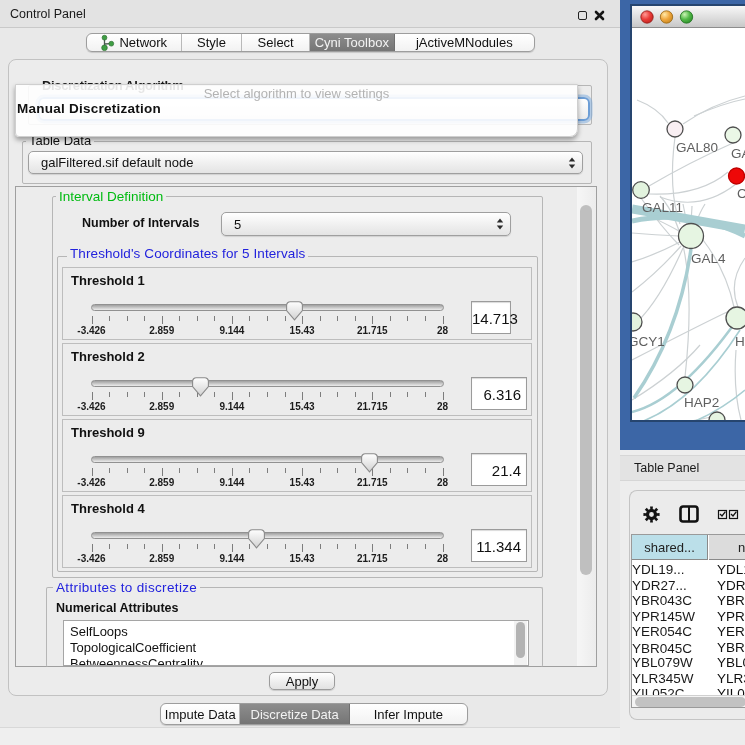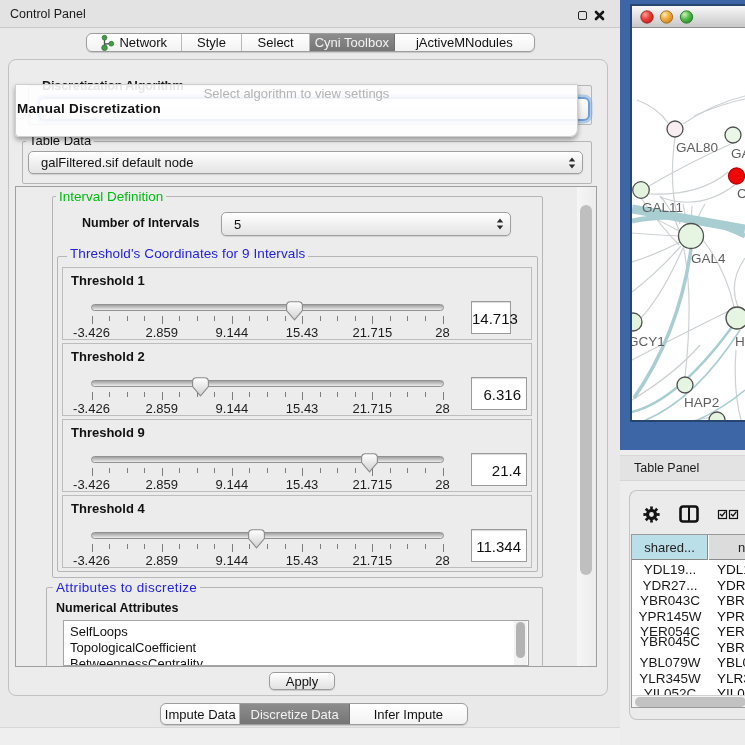--- a/index.html
+++ b/index.html
@@ -6,26 +6,26 @@
 .abs{position:absolute}
 .groupbox{position:absolute;border:1px solid #b6b6b6;border-radius:2px}
 .gtitle{position:absolute;top:-8px;background:#ececec;padding:0 3px;font-size:13px;line-height:15px}
 .combo{position:absolute;border:1px solid #9f9f9f;border-radius:5px;background:linear-gradient(#ffffff,#eeeeee 60%,#e4e4e4);box-shadow:0 1px 1px rgba(0,0,0,.12);font-size:13px}
 .combo .arr{position:absolute;right:6px;top:50%;margin-top:-6px}
 .seg{position:absolute;display:flex;border:1px solid #9d9d9d;border-radius:6px;background:linear-gradient(#ffffff,#f2f2f2);box-shadow:0 1px 1px rgba(0,0,0,.15);overflow:hidden;font-size:13px}
 .seg>div{display:flex;align-items:center;justify-content:center;border-right:1px solid #b9b9b9;white-space:nowrap}
 .seg>div:last-child{border-right:none}
 .seg .sel{background:linear-gradient(#8d8d8d,#757575);color:#f3f3f3;border-right-color:#6f6f6f}
 .tick{position:absolute;width:1px;height:5px;background:#7d7d7d;top:0}
-.tlabel{position:absolute;font-size:13px;font-weight:normal;color:#1c1c1c;transform:translateX(-50%);white-space:nowrap}
+.tlabel{position:absolute;font-size:10px;font-weight:bold;color:#1c1c1c;transform:translateX(-50%);white-space:nowrap}
 .tfield{position:absolute;border:1px solid #9b9b9b;background:#fff;box-shadow:inset 0 1px 1px rgba(0,0,0,.15);font-size:15px;text-align:right;padding:8px 5px 0 0}
 .thpanel{position:absolute;left:62px;width:470px;height:73px;border:1px solid #bdbdbd;background:#ececec}
 .thpanel b{position:absolute;left:8px;top:5px;font-size:13px}
 .groove{position:absolute;left:28px;top:36px;width:353px;height:7px;border-radius:3.5px;background:linear-gradient(#a0a0a0,#ececec);border:1px solid #919191}
-.rowtxt{position:absolute;width:100%;text-align:center;font-size:13.5px;color:#1a1a1a;white-space:nowrap}
+.rowtxt{position:absolute;width:100%;font-size:13.5px;color:#1a1a1a;white-space:nowrap}
 </style></head>
 <body>
 
 <div class="abs" style="left:0;top:0;width:620px;height:28px;background:#e3e3e3;border-bottom:1px solid #c9c9c9"></div>
 <div class="abs" style="left:10px;top:7px;font-size:12.5px;color:#1a1a1a">Control Panel</div>
 <div class="abs" style="left:578px;top:11px;width:9px;height:9px;border:1.5px solid #222;border-radius:2px"></div>
 <svg class="abs" style="left:594px;top:10px" width="11" height="11" viewBox="0 0 11 11">
     <path d="M2,2 L9,9 M9,2 L2,9" stroke="#151515" stroke-width="2.6" stroke-linecap="round"></path>
   </svg>
 
@@ -71,21 +71,21 @@
 <div class="abs" style="left:82px;top:216px;font-size:12.5px;font-weight:bold">Number of Intervals</div>
 <div class="combo" style="left:221px;top:212px;width:290px;height:24px">
  <span style="position:absolute;left:12px;top:4px">5</span>
  <svg class="arr" width="8" height="12" viewBox="0 0 8 12">
       <path d="M4,0.5 L7.2,4.5 H0.8 Z" fill="#2b2b2b"></path>
       <path d="M4,11.5 L0.8,7.5 H7.2 Z" fill="#2b2b2b"></path>
     </svg>
 </div>
 
 <div class="groupbox" style="left:57px;top:256px;width:481px;height:316px"></div>
-<div class="abs" style="left:67px;top:246px;font-size:13.5px;letter-spacing:0.1px;color:#2222dd;background:#ececec;padding:0 3px">Threshold's Coordinates for 9 Intervals</div>
+<div class="abs" style="left:67px;top:246px;font-size:13.5px;letter-spacing:0.1px;color:#2222dd;background:#ececec;padding:0 3px">Threshold's Coordinates for 5 Intervals</div>
 
 <div id="throws">
     <div class="thpanel" style="top:267px">
       <b>Threshold 1</b>
       <div class="groove"></div>
       <div class="tick" style="left:28.5px;top:48px;height:8px"></div>
       <div class="tick" style="left:46.05px;top:48px;height:5px"></div>
       <div class="tick" style="left:63.6px;top:48px;height:5px"></div>
       <div class="tick" style="left:81.15px;top:48px;height:5px"></div>
       <div class="tick" style="left:98.7px;top:48px;height:8px"></div>
@@ -371,21 +371,21 @@
 </svg>
 
 <div class="abs" style="left:631px;top:534px;width:114px;height:174px;border:1px solid #9a9a9a;border-right:none;background:#fff;overflow:hidden">
  <div class="abs" style="left:0;top:0;width:76px;height:25px;background:#bbdfe9;border-right:1px solid #8a8a8a;border-bottom:1px solid #8a8a8a;text-align:center;font-size:13px;line-height:25px;color:#222">shared...</div>
  <div class="abs" style="left:77px;top:0;width:40px;height:25px;background:#dcdcdc;border-bottom:1px solid #8a8a8a;font-size:13px;line-height:25px;color:#222;padding-left:29px">n...</div>
  <div class="rowtxt" style="top:27px;width:76px">YDL19...</div>
  <div class="rowtxt" style="top:42.5px;width:76px">YDR27...</div>
  <div class="rowtxt" style="top:58px;width:76px">YBR043C</div>
  <div class="rowtxt" style="top:73.5px;width:76px">YPR145W</div>
  <div class="rowtxt" style="top:89px;width:76px">YER054C</div>
- <div class="rowtxt" style="top:99px;width:76px">YBR045C</div>
+ <div class="rowtxt" style="top:106px;width:76px">YBR045C</div>
  <div class="rowtxt" style="top:120px;width:76px">YBL079W</div>
  <div class="rowtxt" style="top:135.5px;width:76px">YLR345W</div>
  <div class="rowtxt" style="top:151px;width:76px">YIL052C</div>
  <div class="abs" style="left:85px;top:27px;font-size:13.5px;line-height:15.5px;white-space:pre">YDL1
 YDR2
 YBR0
 YPR1
 YER0
 YBR0
 YBL0

